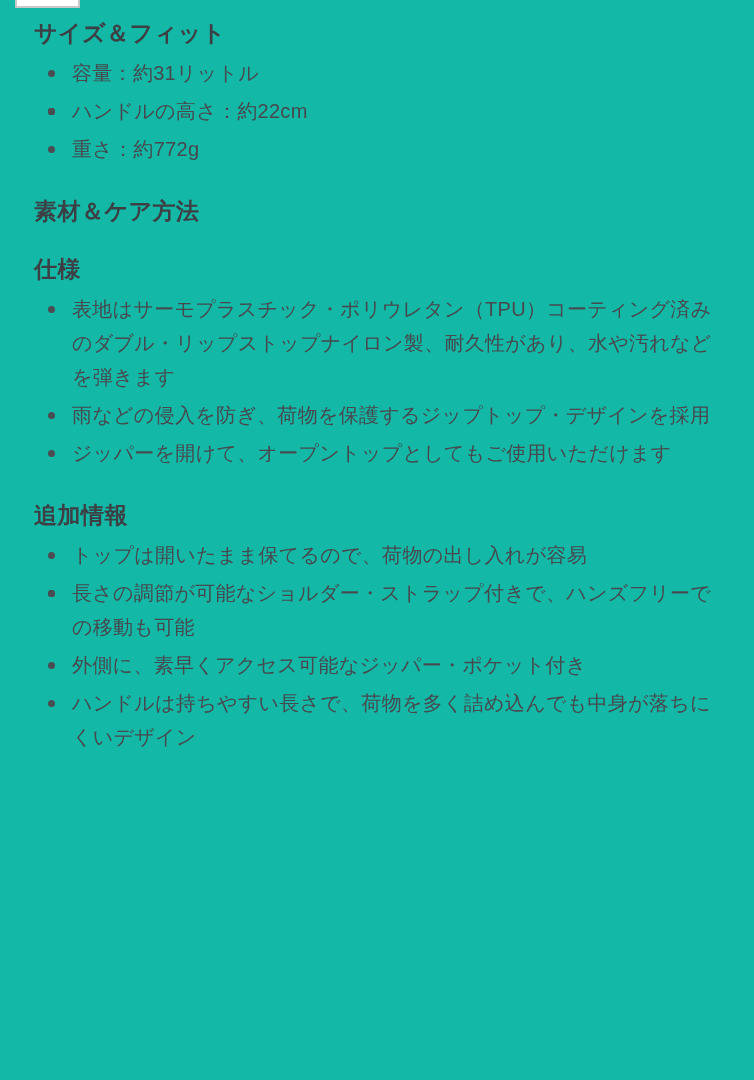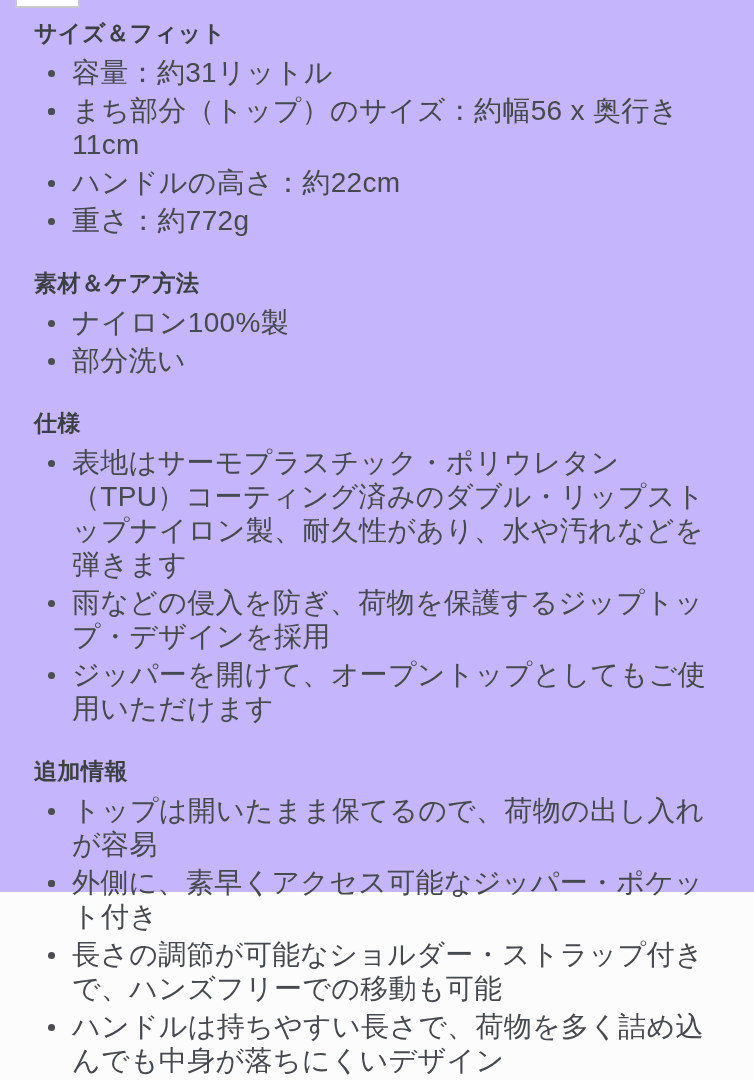--- a/index.html
+++ b/index.html
@@ -6,22 +6,22 @@
   html, body {
     width: 754px;
     height: 1080px;
     overflow: hidden;
     background: #fcfcfc;
     font-family: "Liberation Sans", "DejaVu Sans", sans-serif;
   }
   .page {
     position: relative;
     width: 754px;
-    height: 892px;
-    background: #c4b5fd;
+    height: 1080px;
+    background: #14b8a6;
   }
   
   .cutoff-box {
     position: absolute;
     left: 15px;
     top: -14px;
     width: 65px;
     height: 22px;
     background: #ffffff;
     border: 2px solid #c9c9c9;
@@ -43,21 +43,21 @@
     color: #3c3f44;
     letter-spacing: 0.5px;
     margin-bottom: 10px;
   }
   .section ul {
     list-style: none;
   }
   .section li {
     position: relative;
     padding-left: 38px;
-    font-size: 28px;
+    font-size: 20px;
     line-height: 34px;
     letter-spacing: 0.3px;
     color: #46494e;
     margin-bottom: 4px;
   }
   .bullet {
     position: absolute;
     left: 14px;
     top: 14px;
     width: 7px;
@@ -73,48 +73,44 @@
 
   <div class="cutoff-box"></div>
 
   <main class="content">
 
     <section class="section">
       <h2>サイズ＆フィット</h2>
       <ul>
         <li><span class="bullet"></span><span>容量：約31リットル</span></li>
         <li><span class="bullet"></span></li>
-        <li><span class="bullet"></span><span>まち部分（トップ）のサイズ：約幅56 x 奥行き11cm</span></li>
+        <li><span class="bullet"></span></li>
         <li><span class="bullet"></span><span>ハンドルの高さ：約22cm</span></li>
         <li><span class="bullet"></span><span>重さ：約772g</span></li>
       </ul>
     </section>
 
     <section class="section">
       <h2>素材＆ケア方法</h2>
-      <ul>
-        <li><span class="bullet"></span><span>ナイロン100%製</span></li>
-        <li><span class="bullet"></span><span>部分洗い</span></li>
-      </ul>
     </section>
 
     <section class="section">
       <h2>仕様</h2>
       <ul>
         <li><span class="bullet"></span><span>表地はサーモプラスチック・ポリウレタン（TPU）コーティング済みのダブル・リップストップナイロン製、耐久性があり、水や汚れなどを弾きます</span></li>
         <li><span class="bullet"></span><span>雨などの侵入を防ぎ、荷物を保護するジップトップ・デザインを採用</span></li>
         <li><span class="bullet"></span><span>ジッパーを開けて、オープントップとしてもご使用いただけます</span></li>
       </ul>
     </section>
 
     <section class="section">
       <h2>追加情報</h2>
       <ul>
         <li><span class="bullet"></span><span>トップは開いたまま保てるので、荷物の出し入れが容易</span></li>
         <li><span class="bullet"></span></li>
+        <li><span class="bullet"></span><span>長さの調節が可能なショルダー・ストラップ付きで、ハンズフリーでの移動も可能</span></li>
         <li><span class="bullet"></span><span>外側に、素早くアクセス可能なジッパー・ポケット付き</span></li>
-        <li><span class="bullet"></span><span>長さの調節が可能なショルダー・ストラップ付きで、ハンズフリーでの移動も可能</span></li>
         <li><span class="bullet"></span><span>ハンドルは持ちやすい長さで、荷物を多く詰め込んでも中身が落ちにくいデザイン</span></li>
       </ul>
     </section>
 
   </main>
 </div>
 
 </body></html>

